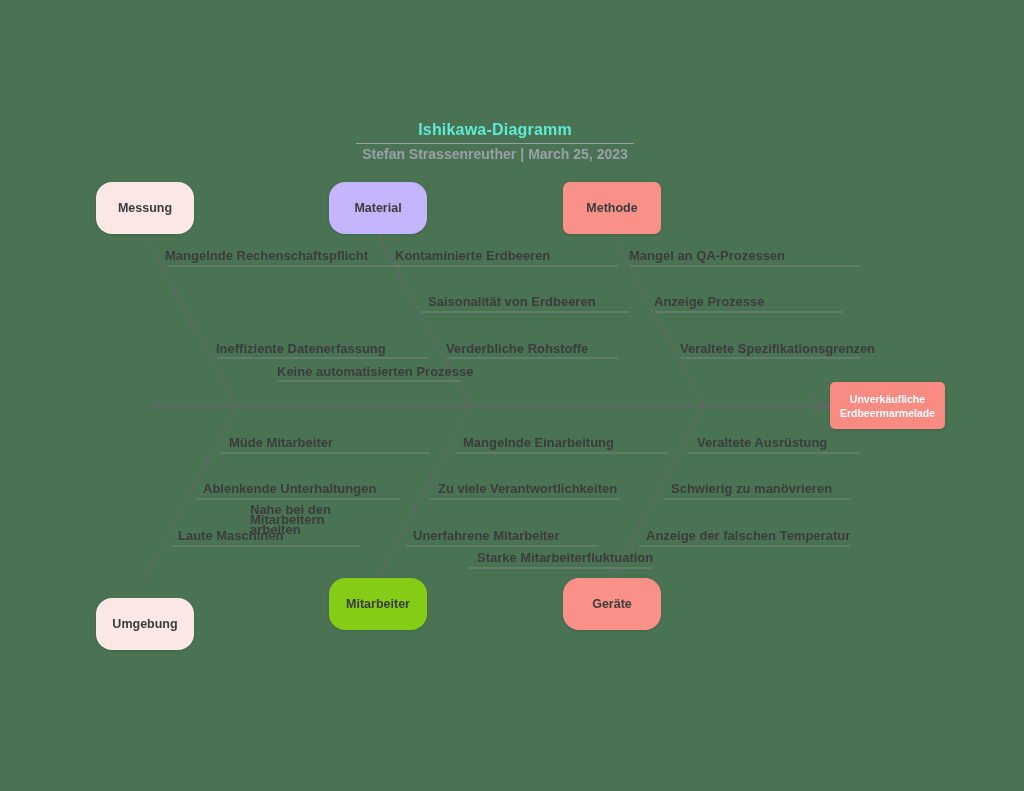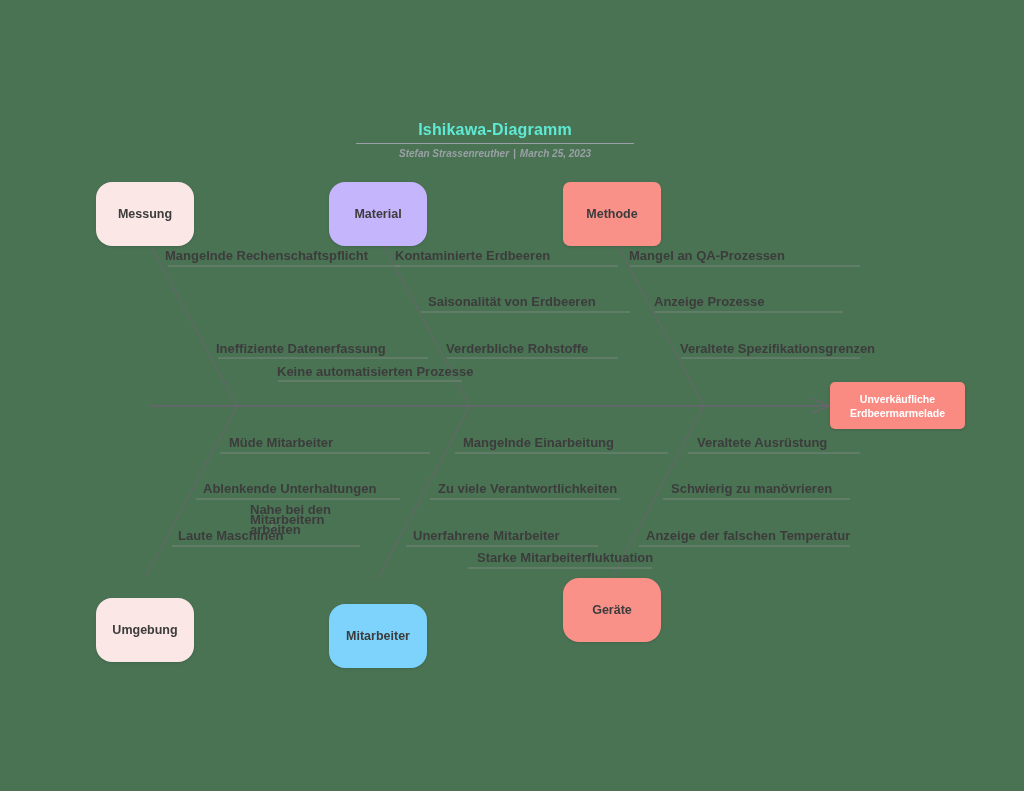--- a/index.html
+++ b/index.html
@@ -47,58 +47,57 @@
   }
   .title-rule {
     height: 1px;
     background: #9aa0a6;
     margin: 3px 0 4px 0;
     width: 278px;
     margin-left: auto;
     margin-right: auto;
   }
   .doc-subtitle {
-    font-size: 10px;
+    font-size: 14px;
     font-weight: bold;
     color: #9aa0a6;
     line-height: 12px;
-    font-style: italic;
   }
   .sep {
     padding: 0 4px;
   }
 
   
   .cat {
     position: absolute;
     width: 98px;
-    height: 64px;
+    height: 52px;
     border-radius: 16px;
     display: flex;
     align-items: center;
     justify-content: center;
     font-size: 12.5px;
     font-weight: bold;
     color: #3c3c3c;
     box-shadow: 0 1px 3px rgba(0,0,0,0.12);
     box-sizing: border-box;
   }
   .cat-messung    { left: 96px;  top: 182px; background: #fbe7e6; }
   .cat-material   { left: 329px; top: 182px; background: #c4b5fd; }
   .cat-methode    { left: 563px; top: 182px; background: #fa9189; border-radius: 7px; }
   .cat-umgebung   { left: 96px;  top: 578px; background: #fbe7e6; margin-top: 20px; }
-  .cat-mitarbeiter{ left: 329px; top: 604px; background: #7dd3fc; }
+  .cat-mitarbeiter{ left: 329px; top: 578px; background: #84cc16; }
   .cat-geraete    { left: 563px; top: 578px; background: #fa9189; }
 
   
   .effect {
     position: absolute;
     left: 830px;
     top: 382px;
-    width: 135px;
+    width: 115px;
     height: 47px;
     border-radius: 5px;
     background: #fa8b83;
     color: #ffffff;
     font-size: 10.5px;
     font-weight: bold;
     line-height: 14px;
     display: flex;
     align-items: center;
     justify-content: center;

